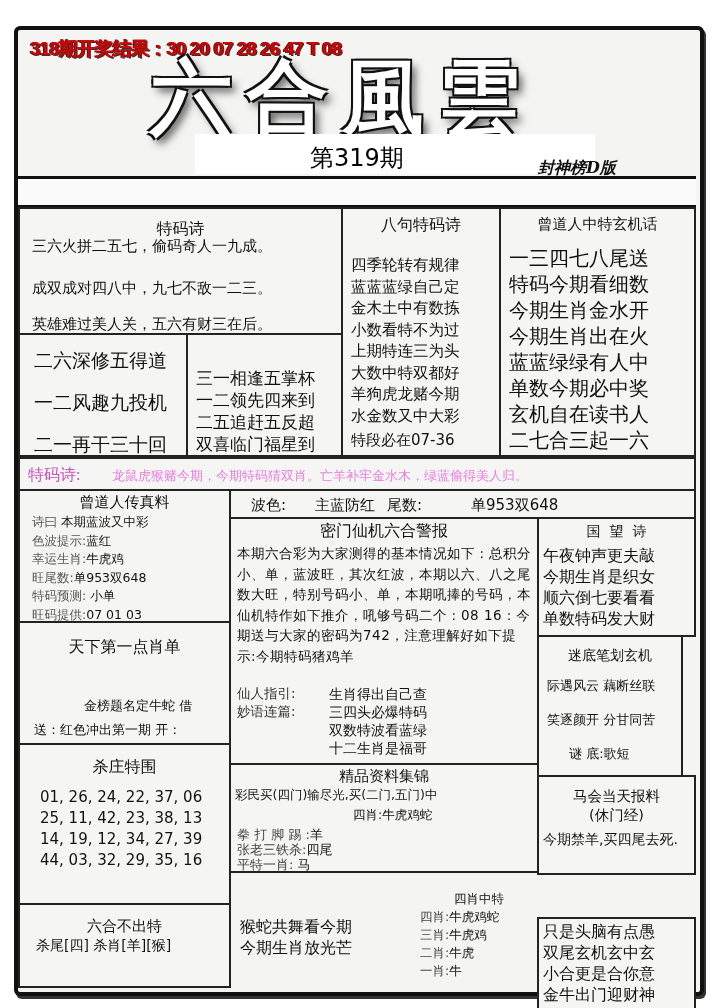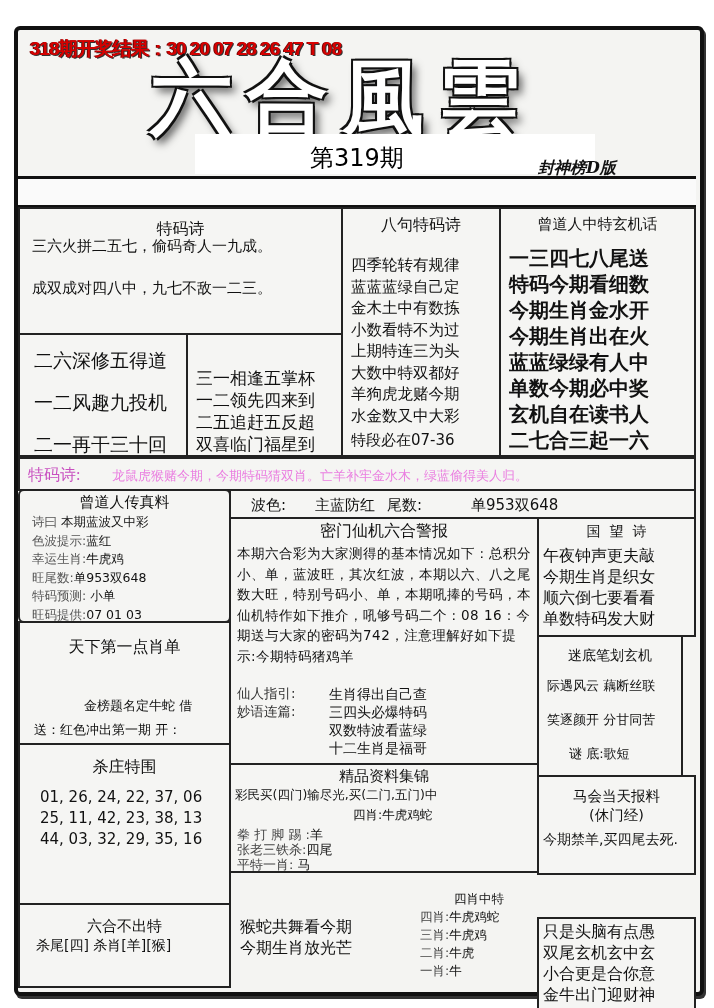--- a/index.html
+++ b/index.html
@@ -34,20 +34,21 @@
 <div class="issue" style="left:310px;top:142px;">第319期</div>
 <div class="edition" style="left:538px;top:158px;">封神榜D版</div>
 <div class="line-h" style="left:18px;top:176px;width:678px;"></div>
 <div class="abs" style="left:18px;top:179px;width:678px;height:26px;background:#fafafa;"></div>
 <div class="line-h" style="left:18px;top:205px;width:678px;"></div>
 
 <div class="box" style="left:18px;top:207px;width:325px;height:128px;">
   <div class="title" style="font-size:16px;margin-top:10px;">特码诗</div>
   <div style="position:absolute;left:12px;top:28px;font-size:15px;">三六火拼二五七，偷码奇人一九成。</div>
   <div style="position:absolute;left:12px;top:70px;font-size:15px;">成双成对四八中，九七不敌一二三。</div>
+  <div style="position:absolute;left:12px;top:106px;font-size:15px;">英雄难过美人关，五六有财三在后。</div>
 </div>
 <div class="box" style="left:18px;top:333px;width:170px;height:124px;">
   <div class="big" style="position:absolute;left:14px;top:12px;font-size:19px;">二六深修五得道</div>
   <div class="big" style="position:absolute;left:14px;top:54px;font-size:19px;">一二风趣九投机</div>
   <div class="big" style="position:absolute;left:14px;top:96px;font-size:19px;">二一再干三十回</div>
 </div>
 <div class="box" style="left:186px;top:333px;width:157px;height:124px;">
   <div style="position:absolute;left:8px;top:32px;font-size:17px;">三一相逢五掌杯</div>
   <div style="position:absolute;left:8px;top:54px;font-size:17px;">一二领先四来到</div>
   <div style="position:absolute;left:8px;top:76px;font-size:17px;">二五追赶五反超</div>
@@ -62,58 +63,59 @@
     <div>小数看特不为过</div>
     <div>上期特连三为头</div>
     <div>大数中特双都好</div>
     <div>羊狗虎龙赌今期</div>
     <div>水金数又中大彩</div>
   </div>
   <div style="position:absolute;left:8px;top:222px;font-size:15px;">特段必在07-36</div>
 </div>
 <div class="box" style="left:499px;top:207px;width:197px;height:250px;">
   <div class="title" style="font-size:15px;margin-top:6px;">曾道人中特玄机话</div>
-  <div style="position:absolute;left:8px;top:36px;font-size:20px;line-height:26px;font-weight:bold;">
+  <div style="position:absolute;left:8px;top:36px;font-size:20px;line-height:26px;">
     <div>一三四七八尾送</div>
     <div>特码今期看细数</div>
     <div>今期生肖金水开</div>
     <div>今期生肖出在火</div>
     <div>蓝蓝绿绿有人中</div>
     <div>单数今期必中奖</div>
     <div>玄机自在读书人</div>
     <div>二七合三起一六</div>
   </div>
 </div>
 
 <div class="box" style="left:18px;top:457px;width:678px;height:34px;">
   <span class="pinkdark" style="position:absolute;left:8px;top:6px;font-size:16px;font-family:Liberation Serif, serif;">特码诗:</span>
   <span class="pink" style="position:absolute;left:92px;top:8px;font-size:13px;">龙鼠虎猴赌今期，今期特码猜双肖。亡羊补牢金水木，绿蓝偷得美人归。</span>
 </div>
 
-<div class="box" style="left:18px;top:489px;width:213px;height:134px;border-radius:6px;">
+<div class="box" style="left:18px;top:489px;width:213px;height:134px;">
   <div class="title" style="font-size:15px;margin-top:2px;">曾道人传真料</div>
   <div style="position:absolute;left:12px;top:22px;font-size:12.5px;line-height:18.5px;">
     <div><span style="color:#555">诗曰</span> <span>本期蓝波又中彩</span></div>
     <div><span style="color:#555">色波提示:</span><span>蓝红</span></div>
     <div><span style="color:#555">幸运生肖:</span><span>牛虎鸡</span></div>
     <div><span style="color:#555">旺尾数:</span><span>单953双648</span></div>
     <div><span style="color:#555">特码预测:</span> <span>小单</span></div>
     <div><span style="color:#555">旺码提供:</span><span>07 01 03</span></div>
   </div>
 </div>
 <div class="box" style="left:18px;top:621px;width:213px;height:124px;">
   <div class="title" style="font-size:16px;margin-top:14px;">天下第一点肖单</div>
   <div style="position:absolute;left:64px;top:74px;font-size:13px;">金榜题名定牛蛇 借</div>
   <div style="position:absolute;left:14px;top:98px;font-size:13px;">送：红色冲出第一期 开：</div>
 </div>
 <div class="box" style="left:18px;top:743px;width:213px;height:162px;">
   <div class="title" style="font-size:16px;margin-top:12px;">杀庄特围</div>
   <div style="position:absolute;left:20px;top:42px;font-size:15px;line-height:21px;">
     <div>01, 26, 24, 22, 37, 06</div>
     <div>25, 11, 42, 23, 38, 13</div>
+    <div>14, 19, 12, 34, 27, 39</div>
     <div>44, 03, 32, 29, 35, 16</div>
   </div>
 </div>
 <div class="box" style="left:18px;top:903px;width:213px;height:85px;">
   <div class="title" style="font-size:15px;margin-top:12px;">六合不出特</div>
   <div style="position:absolute;left:16px;top:32px;font-size:14px;">杀尾[四] 杀肖[羊][猴]</div>
 </div>
 
 <div class="box" style="left:229px;top:489px;width:467px;height:30px;">
   <span style="position:absolute;left:20px;top:5px;font-size:15px;">波色:</span>

